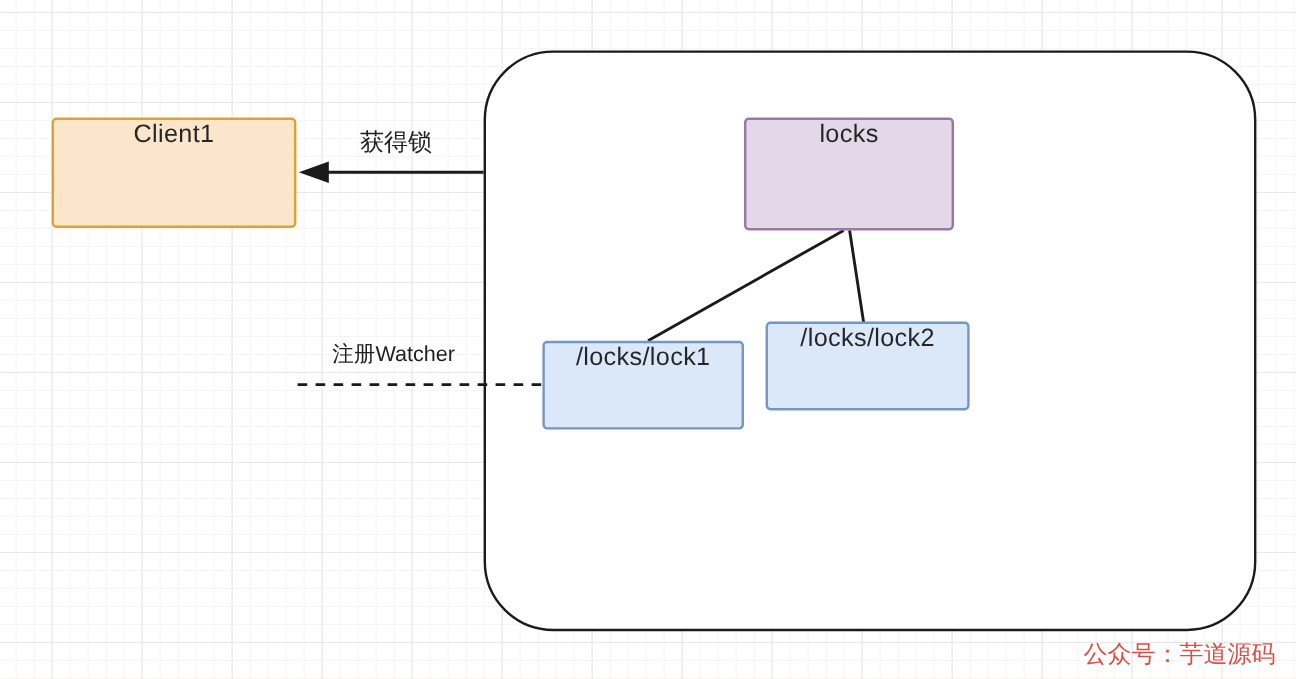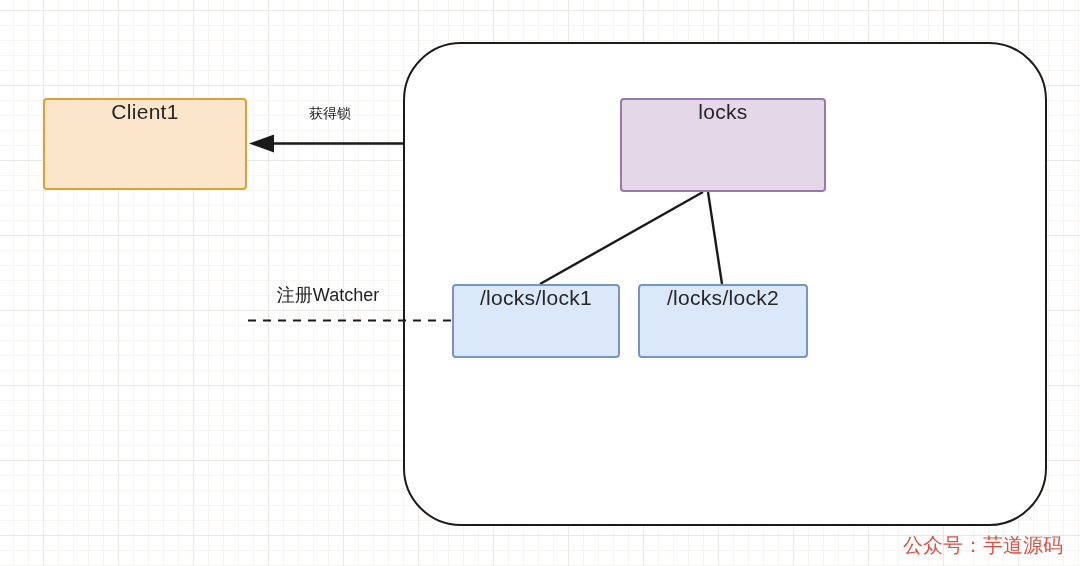--- a/index.html
+++ b/index.html
@@ -42,26 +42,26 @@
     background:#fbe6cb;border:2.5px solid #dca237;
   }
   .node.root{
     background:#e3d7e8;border:2px solid #9878a8;
   }
   .node.znode{
     background:#dbe8fa;border:2px solid #7795c4;
   }
   #client1{left:43px;top:98px;width:204px;height:92px;}
   #client2{left:43px;top:274px;width:204px;height:93px;}
-  #locksRoot{left:620px;top:98px;width:206px;height:94px;}
+  #locksRoot{left:620px;top:98px;width:175px;height:94px;}
   #lock1{left:452px;top:284px;width:168px;height:74px;}
-  #lock2{left:638px;top:284px;width:170px;height:74px;}
+  #lock2{left:638px;top:268px;width:170px;height:74px;}
   .edge-label{
     position:absolute;
-    font-size:14px;
+    font-size:20px;
     color:#1f1f1f;
     white-space:nowrap;
     text-align:center;
   }
   #acquireLabel{left:285px;top:105px;width:90px;}
   #watcherLabel{left:254px;top:283px;width:148px;font-size:18px;}
   .watermark{
     position:absolute;
     left:903px;top:532px;
     font-family:Liberation Mono, monospace;

